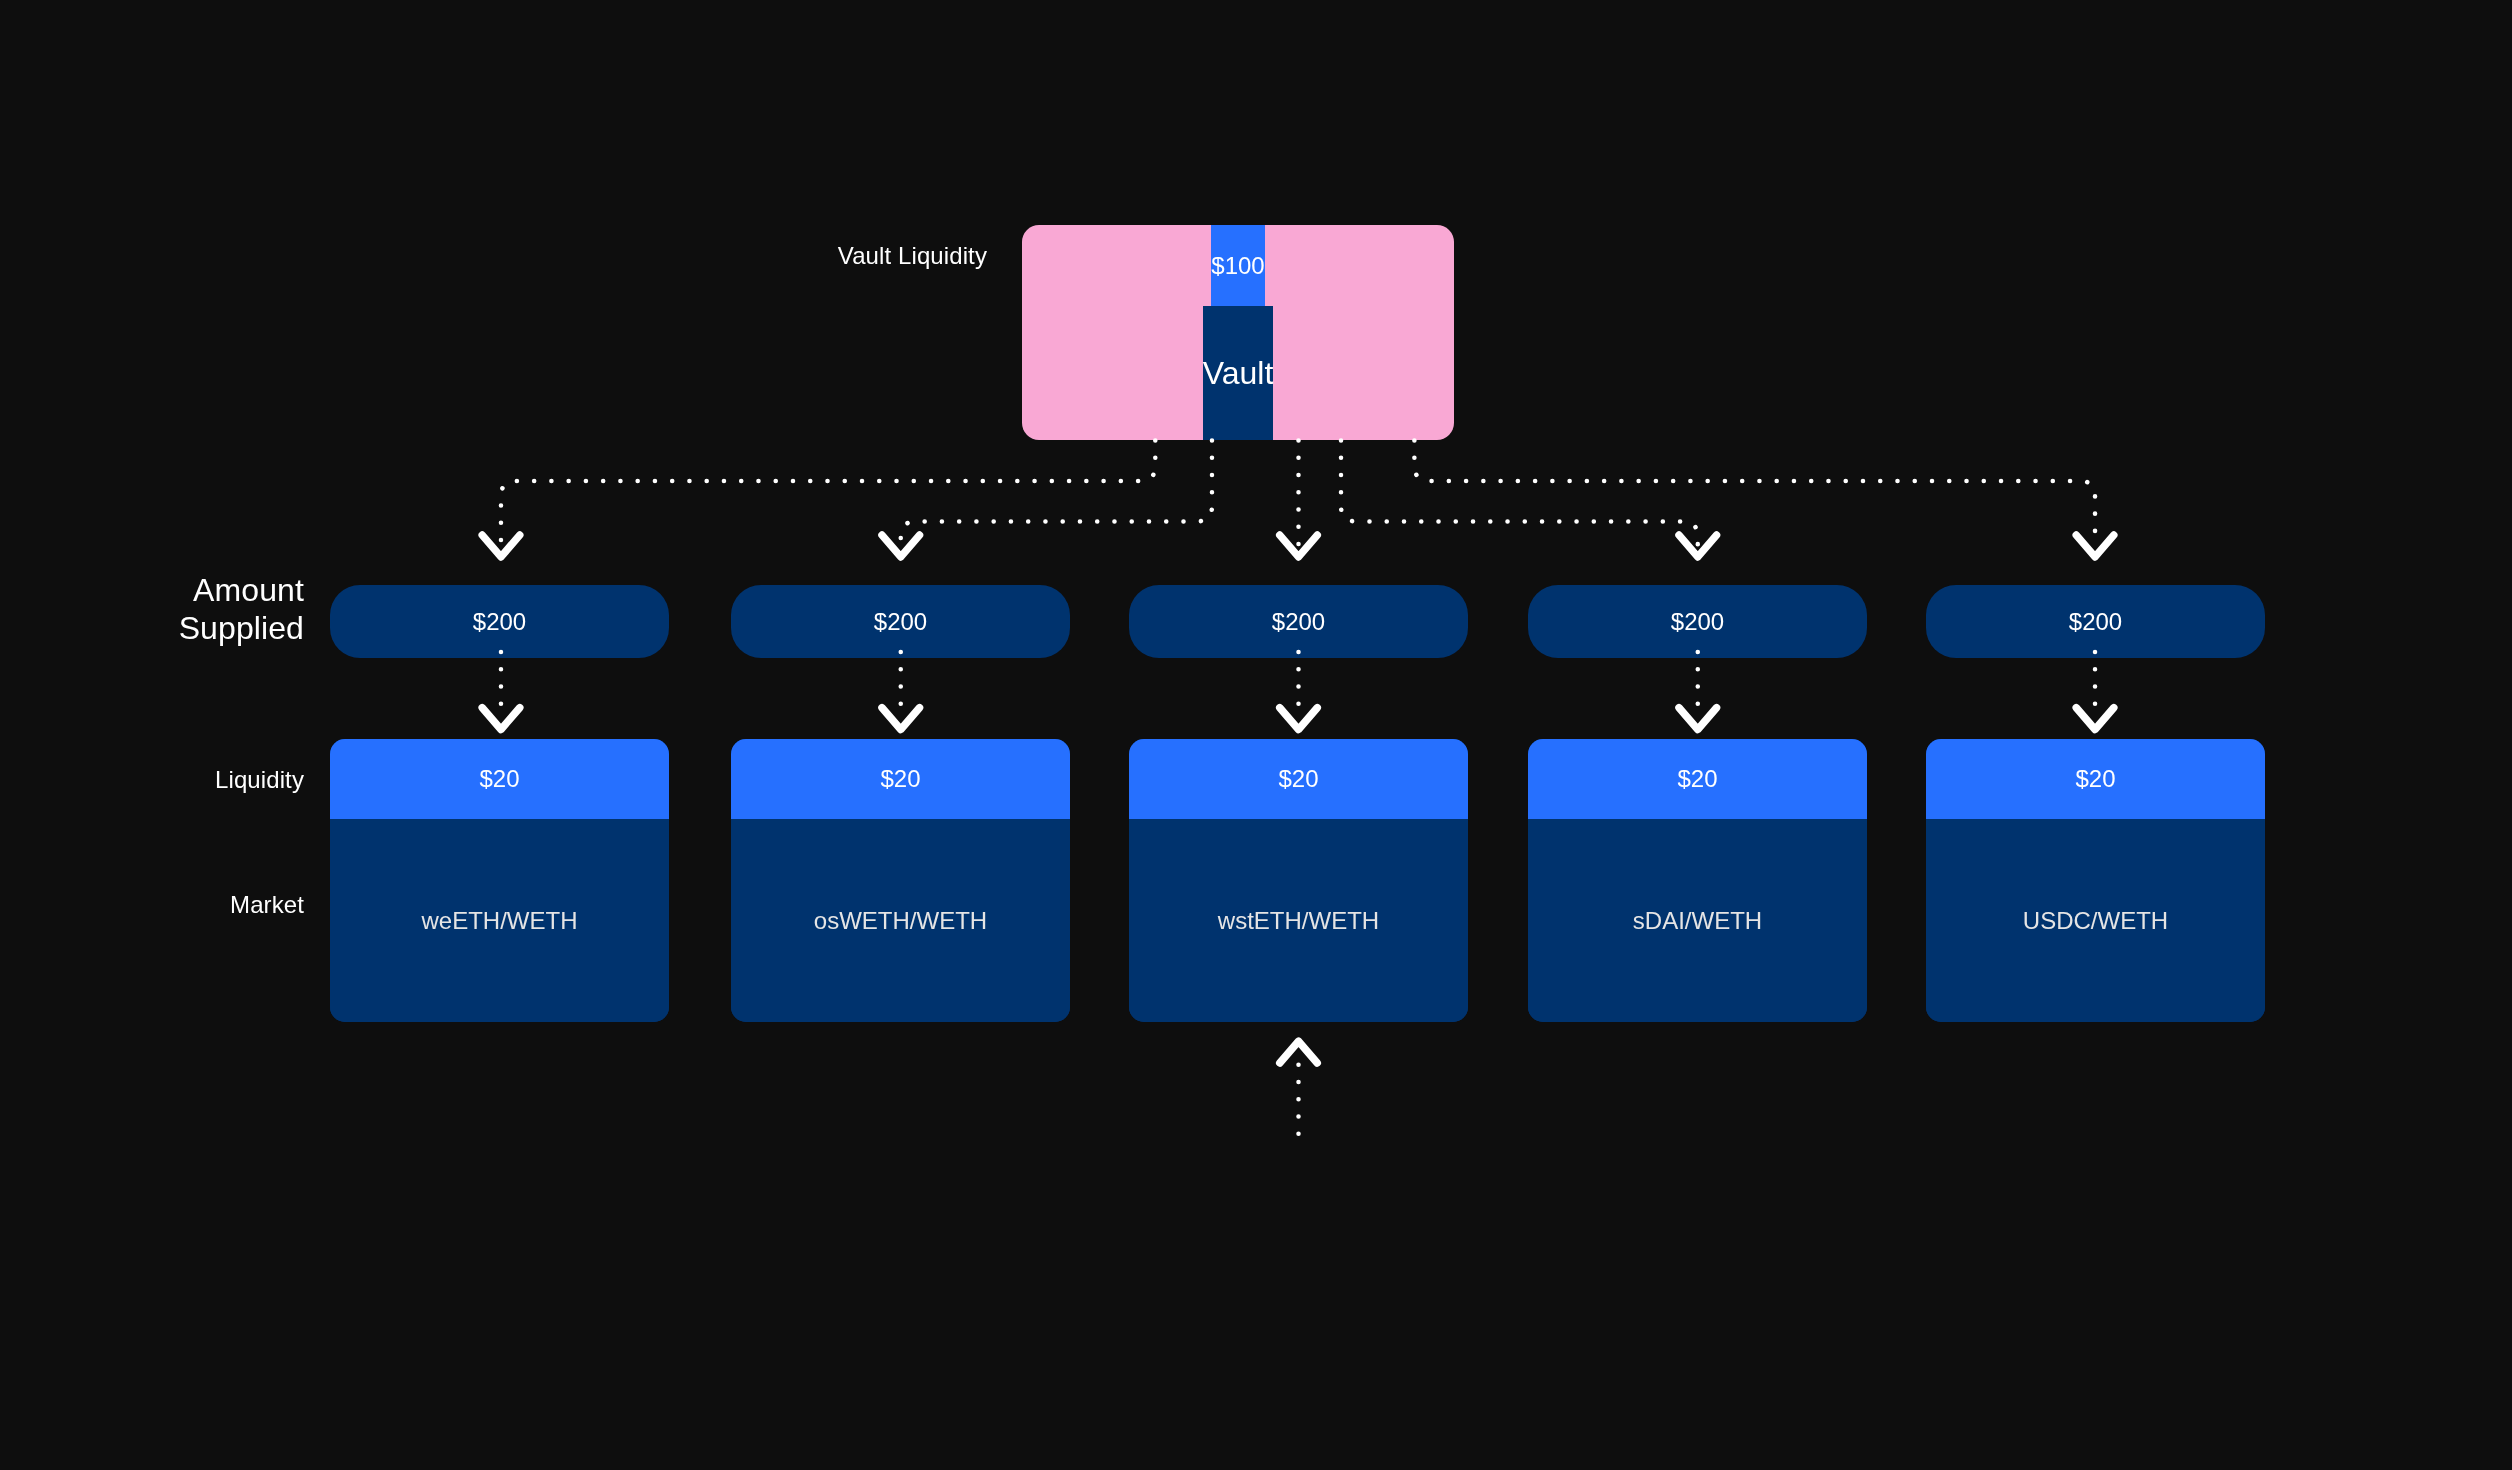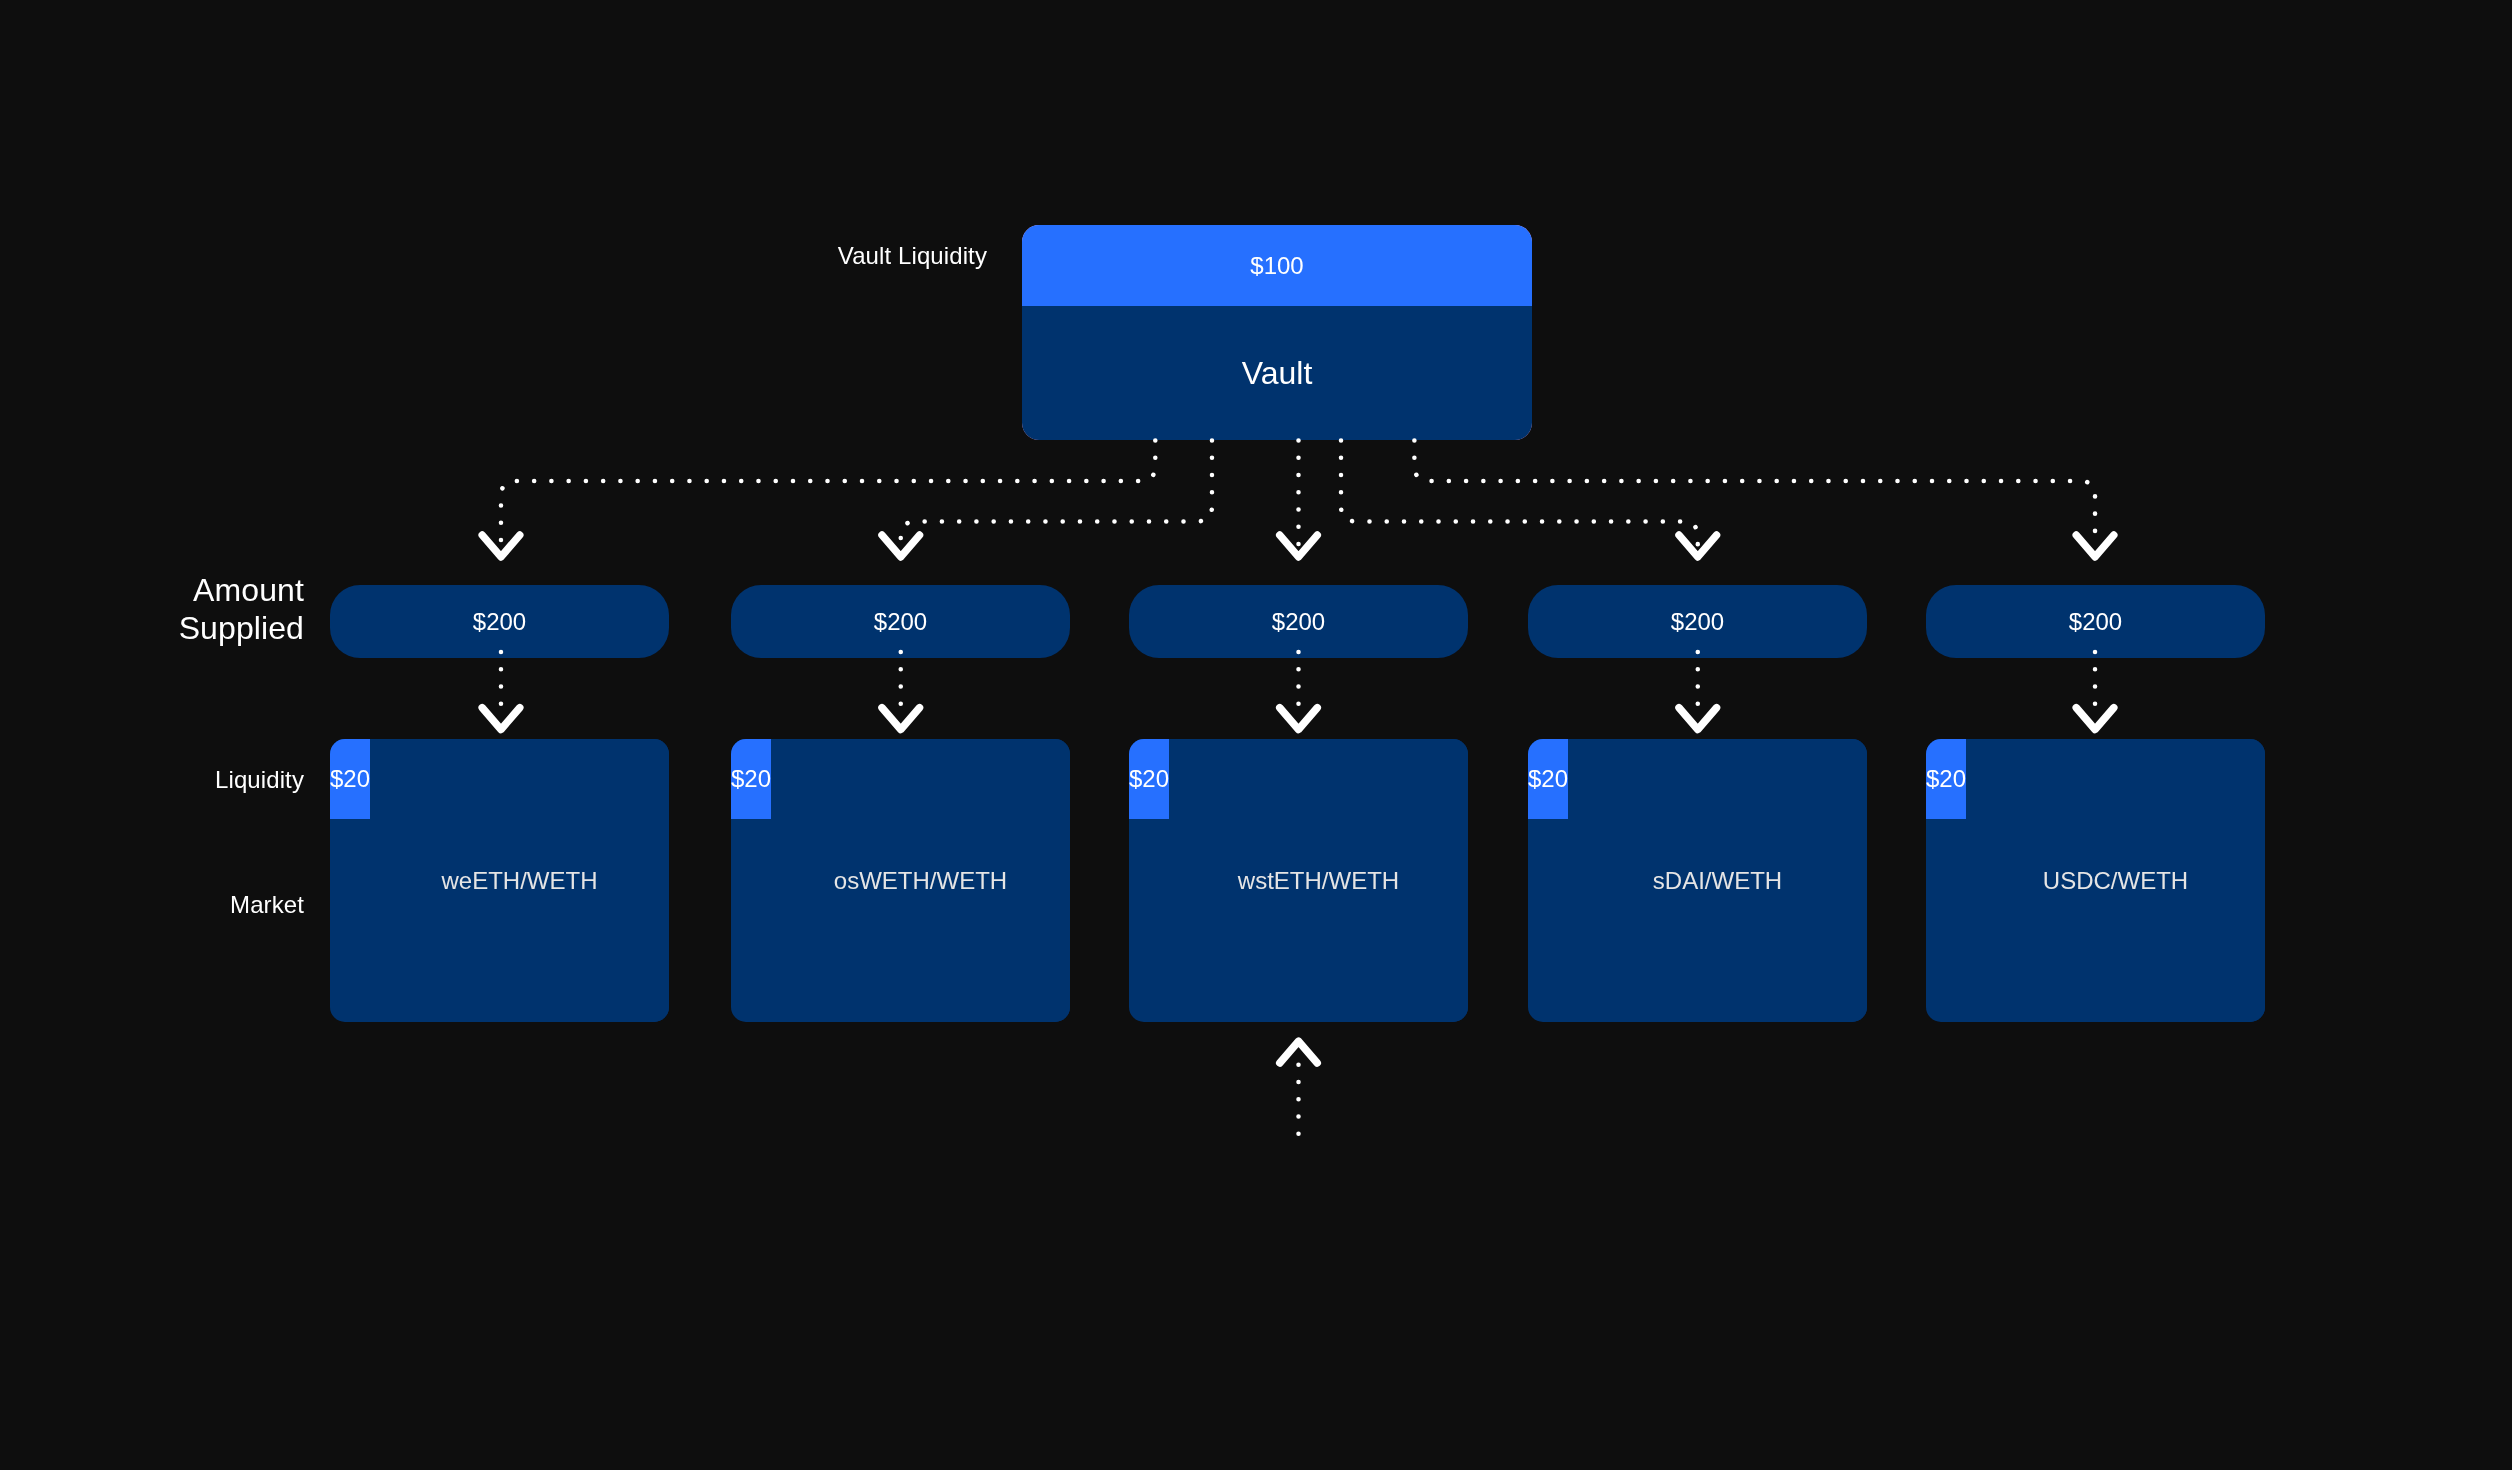--- a/index.html
+++ b/index.html
@@ -23,23 +23,23 @@
     line-height:1.18;
     letter-spacing:0.1px;
   }
   #label-vault-liquidity{ left:506px; top:242px;  width:481px; font-size:24px; }
   #label-amount-supplied{ left:91px;  top:572px; width:213px; font-size:32px; }
   #label-liquidity{       left:91px;  top:766px; width:213px; font-size:24px; }
   #label-market{          left:91px;  top:891px; width:213px; font-size:24px; }
 
   
   #vault-node{
-    position:absolute;left:1022px;top:225px;width:510px;height:215px;
+    position:absolute;left:1022px;top:225px;width:432px;height:215px;
     border-radius:17px;overflow:hidden;background:#f9a8d4;
-    display:flex;flex-direction:column;
+    display:flex;flex-direction:column;align-items:center;
   }
   #vault-liquidity-band{
     height:81px;background:#2670FF;
     display:flex;align-items:center;justify-content:center;
     color:#fff;font-size:24px;
   }
   #vault-body{
     flex:1;background:#00336E;
     display:flex;align-items:center;justify-content:center;
     color:#fff;font-size:32px;
@@ -50,21 +50,21 @@
     position:absolute;top:585px;height:73px;
     background:#00336E;border-radius:30px;
     display:flex;align-items:center;justify-content:center;
     color:#fff;font-size:24px;
   }
 
   
   .market-card{
     position:absolute;top:739px;height:283px;
     border-radius:15px;overflow:hidden;background:#00336E;
-    display:flex;flex-direction:row;
+    display:flex;flex-direction:column;
   }
   .market-liquidity{
     height:80px;background:#2670FF;
     display:flex;align-items:center;justify-content:center;
     color:#fff;font-size:24px;
   }
   .market-name{
     flex:1;background:#00336E;
     display:flex;align-items:center;justify-content:center;
     color:#e5e5e5;font-size:24px;white-space:nowrap;

